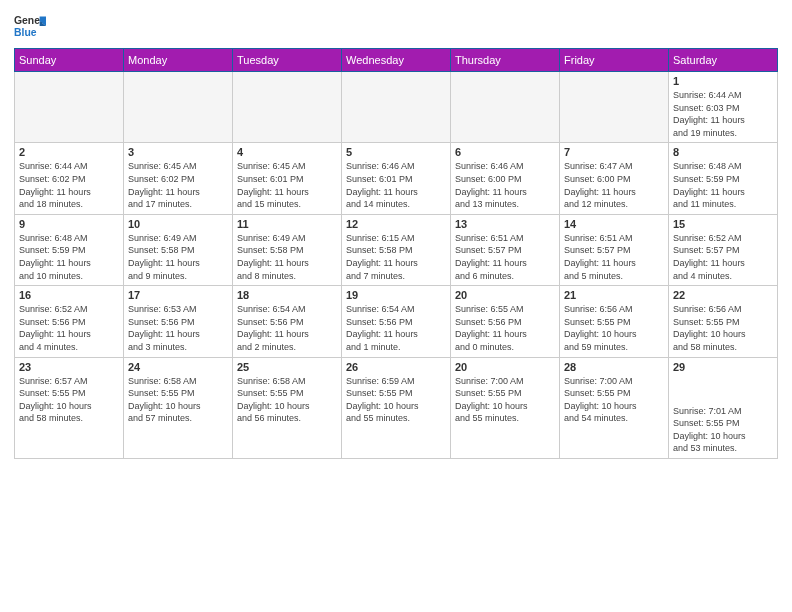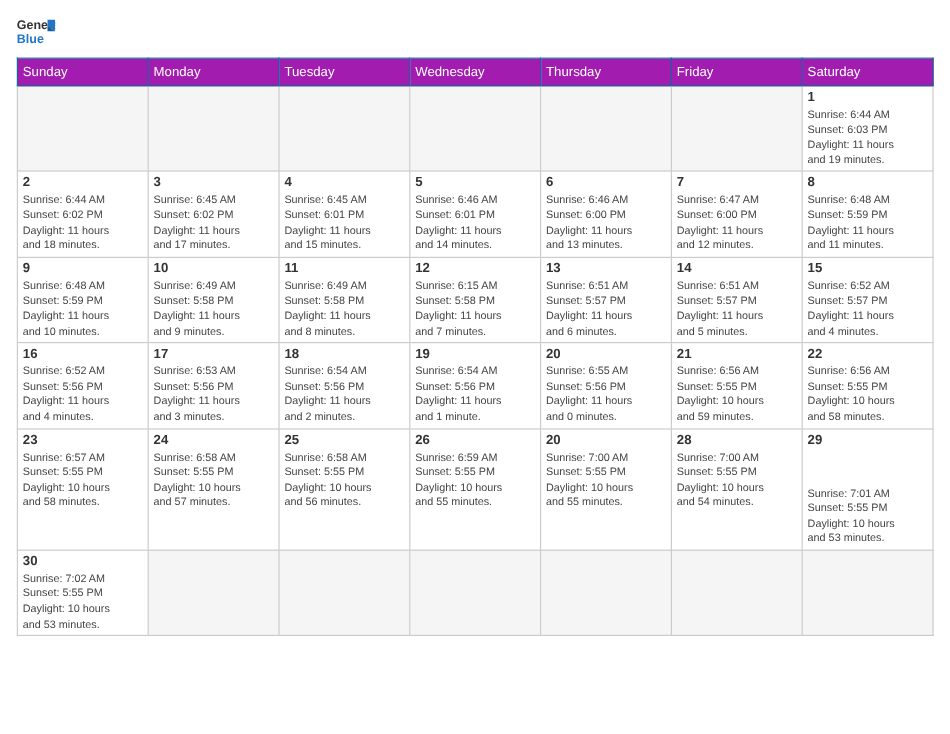--- a/index.html
+++ b/index.html
@@ -331,30 +331,15 @@
 and 54 minutes.</div>
           </td>
           <td>
             <div class="day-number">29</div>
             <div class="day-info" style="white-space: pre-line; margin-top: 32px;">Sunrise: 7:01 AM
 Sunset: 5:55 PM
 Daylight: 10 hours
 and 53 minutes.</div>
           </td>
         </tr>
-        <tr class="last-row">
-          <td>
-            <div class="day-number">30</div>
-            <div class="day-info" style="white-space: pre-line;">Sunrise: 7:02 AM
-Sunset: 5:55 PM
-Daylight: 10 hours
-and 53 minutes.</div>
-          </td>
-          <td class="empty"></td>
-          <td class="empty"></td>
-          <td class="empty"></td>
-          <td class="empty"></td>
-          <td class="empty"></td>
-          <td class="empty"></td>
-        </tr>
       </tbody>
   </table>
 </div>
 
 </body></html>

